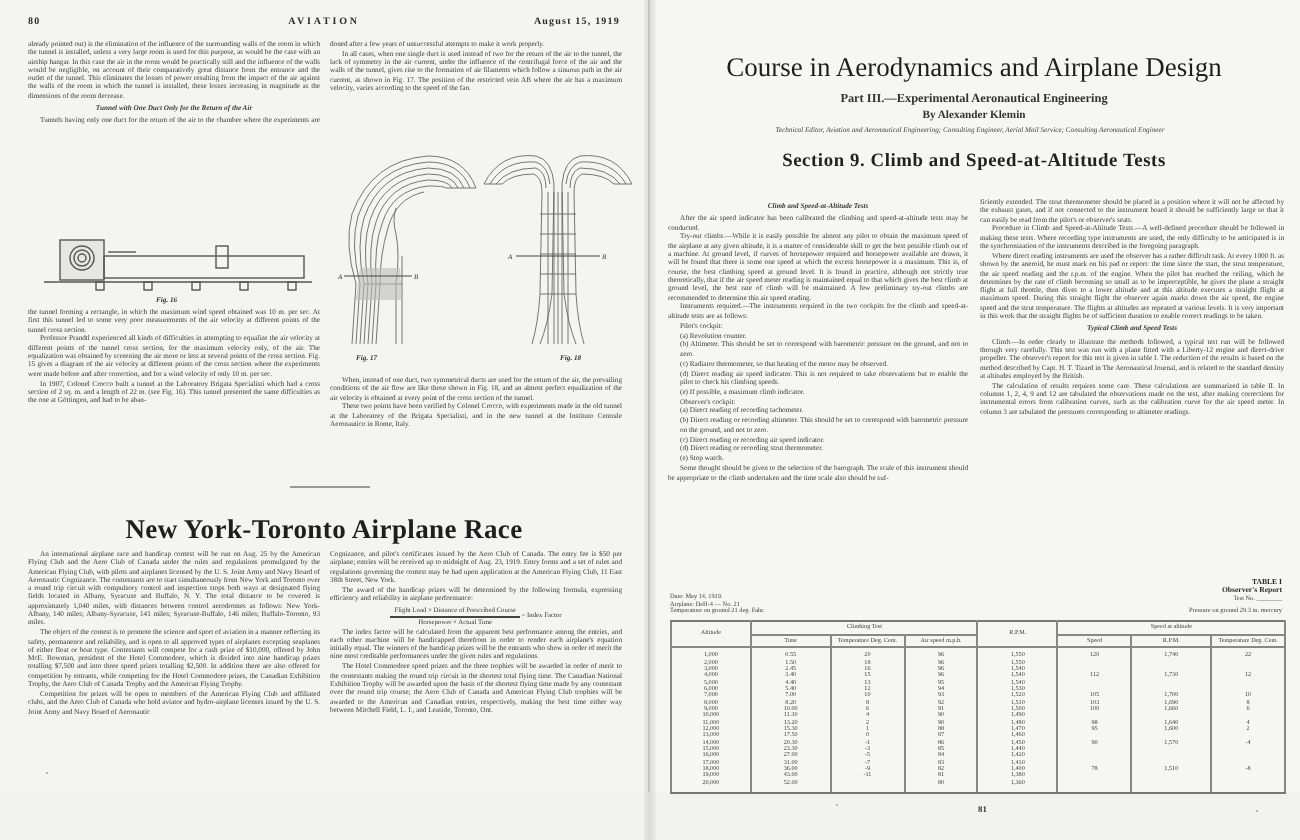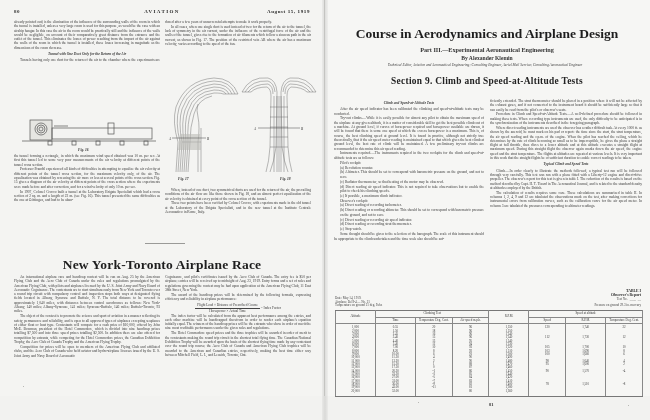--- a/index.html
+++ b/index.html
@@ -21,21 +21,21 @@
   .col .sub { text-align: center; font-style: italic; font-weight: bold; text-indent: 0; margin: 2px 0; }
   .col .item { text-indent: 0; padding-left: 6px; }
 
   .fig { position: absolute; }
   .figcap { position: absolute; font-size: 3.6px; font-style: italic; font-weight: bold; color: #333; }
 
   .rule { position: absolute; height: 1px; background: #9a9a98; }
 
   .h-ny { position: absolute; left: 14px; right: 14px; top: 257px; text-align: center; font-size: 13.5px; font-weight: bold; letter-spacing: 0.2px; color: #1e1e1e; }
 
-  .h-course { position: absolute; left: 334px; right: 10px; top: 26px; text-align: center; font-size: 13.5px; font-weight: bold; color: #1e1e1e; }
+  .h-course { position: absolute; left: 334px; right: 10px; top: 26px; text-align: center; font-size: 13.5px; font-weight: normal; color: #1e1e1e; }
   .h-part { position: absolute; left: 334px; right: 10px; top: 46px; text-align: center; font-size: 6.2px; font-weight: bold; color: #333; }
   .h-author { position: absolute; left: 334px; right: 10px; top: 55px; text-align: center; font-size: 5.6px; font-weight: bold; color: #333; }
   .h-affil { position: absolute; left: 380px; right: 60px; top: 63px; text-align: center; font-size: 3.6px; font-style: italic; line-height: 4.2px; color: #444; }
   .h-section { position: absolute; left: 334px; right: 10px; top: 76px; text-align: center; font-size: 9.4px; font-weight: bold; letter-spacing: 0.3px; color: #222; }
 
   .formula { text-align: center; font-size: 3.4px; text-indent: 0 !important; margin: 2px 0 3px; }
   .formula .frac { display: inline-block; vertical-align: middle; text-align: center; }
   .formula .frac span { display: block; padding: 0 2px; }
   .formula .frac span:first-child { border-bottom: 0.5px solid #444; }
 

